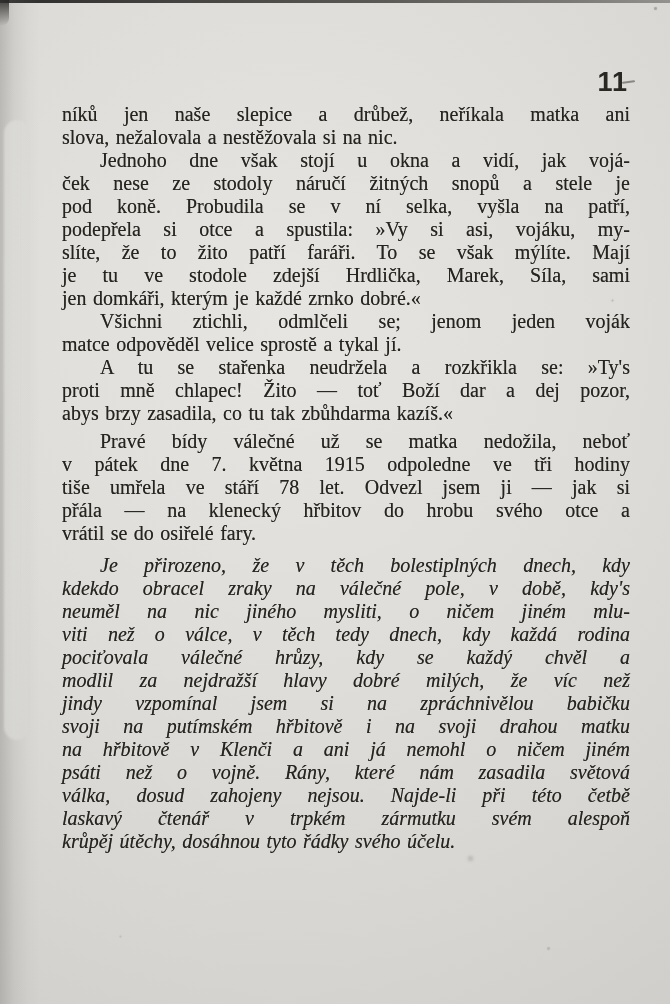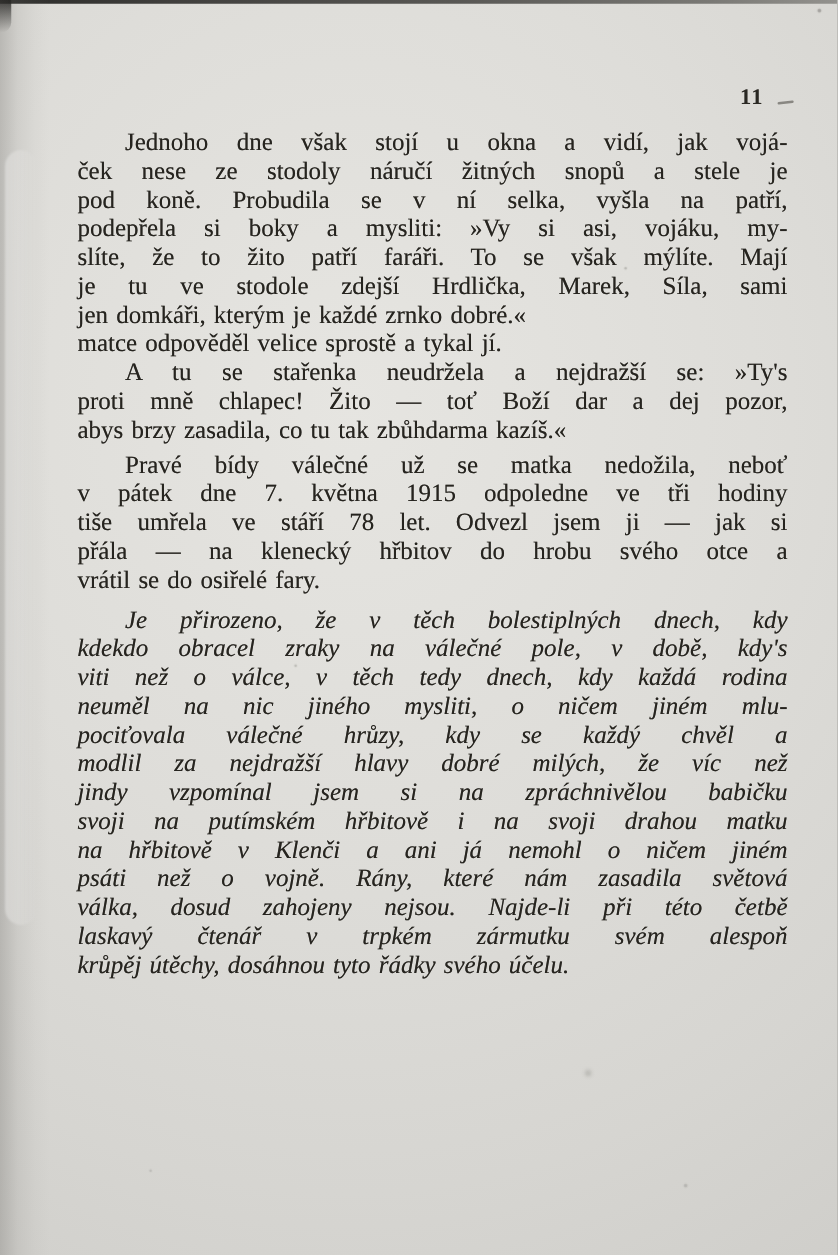--- a/index.html
+++ b/index.html
@@ -61,23 +61,23 @@
       548px 948px 1px 1px rgba(100,98,94,0.25),
       120px 936px 1px 0.5px rgba(100,98,94,0.25),
       655px 8px 1px 1px rgba(80,78,74,0.4),
       500px 214px 1px 0.5px rgba(80,78,74,0.3),
       236px 532px 1px 0.5px rgba(80,78,74,0.3);
     border-radius: 50%;
   }
   .page-number {
     position: absolute;
     top: 67px;
-    right: 59px;
-    font-family: Liberation Serif, serif;
-    font-size: 18px;
+    right: 42px;
+    font-family: Liberation Sans, sans-serif;
+    font-size: 27px;
     font-weight: bold;
     letter-spacing: 1px;
     color: #2a2823;
   }
   
   .page-number-mark {
     position: absolute;
     top: 81px;
     right: 35px;
     width: 13px;
@@ -115,48 +115,53 @@
   <div class="corner-smudge"></div>
   <div class="left-edge-shade"></div>
   <div class="left-sheen"></div>
   <div class="specks"></div>
 
   <div class="page-number">11</div>
   <div class="page-number-mark"></div>
 
   <div class="text-block">
       <div class="para">
+        <div class="line">níků jen naše slepice a drůbež, neříkala matka ani</div>
+        <div class="line last">slova, nežalovala a nestěžovala si na nic.</div>
+      </div>
+      <div class="para">
         <div class="line indent">Jednoho dne však stojí u okna a vidí, jak vojá-</div>
         <div class="line">ček nese ze stodoly náručí žitných snopů a stele je</div>
         <div class="line">pod koně. Probudila se v ní selka, vyšla na patří,</div>
-        <div class="line">podepřela si boky a mysliti: »Vy si asi, vojáku, my-</div>
+        <div class="line">podepřela si otce a spustila: »Vy si asi, vojáku, my-</div>
         <div class="line">slíte, že to žito patří faráři. To se však mýlíte. Mají</div>
         <div class="line">je tu ve stodole zdejší Hrdlička, Marek, Síla, sami</div>
         <div class="line last">jen domkáři, kterým je každé zrnko dobré.«</div>
       </div>
       <div class="para">
+        <div class="line indent">Všichni ztichli, odmlčeli se; jenom jeden voják</div>
         <div class="line last">matce odpověděl velice sprostě a tykal jí.</div>
       </div>
       <div class="para">
-        <div class="line indent">A tu se stařenka neudržela a nejdražší se: »Ty's</div>
+        <div class="line indent">A tu se stařenka neudržela a rozkřikla se: »Ty's</div>
         <div class="line">proti mně chlapec! Žito — toť Boží dar a dej pozor,</div>
         <div class="line last">abys brzy zasadila, co tu tak zbůhdarma kazíš.«</div>
       </div>
       <div class="para" style="margin-top: 5px;">
         <div class="line indent">Pravé bídy válečné už se matka nedožila, neboť</div>
         <div class="line">v pátek dne 7. května 1915 odpoledne ve tři hodiny</div>
         <div class="line">tiše umřela ve stáří 78 let. Odvezl jsem ji — jak si</div>
         <div class="line">přála — na klenecký hřbitov do hrobu svého otce a</div>
         <div class="line last">vrátil se do osiřelé fary.</div>
       </div>
       <div class="para" style="margin-top: 9px; font-style: italic;">
         <div class="line indent">Je přirozeno, že v těch bolestiplných dnech, kdy</div>
         <div class="line">kdekdo obracel zraky na válečné pole, v době, kdy's</div>
+        <div class="line">neuměl na nic jiného mysliti, o ničem jiném mlu-</div>
         <div class="line">viti než o válce, v těch tedy dnech, kdy každá rodina</div>
-        <div class="line">neuměl na nic jiného mysliti, o ničem jiném mlu-</div>
         <div class="line">pociťovala válečné hrůzy, kdy se každý chvěl a</div>
         <div class="line">modlil za nejdražší hlavy dobré milých, že víc než</div>
         <div class="line">jindy vzpomínal jsem si na zpráchnivělou babičku</div>
         <div class="line">svoji na putímském hřbitově i na svoji drahou matku</div>
         <div class="line">na hřbitově v Klenči a ani já nemohl o ničem jiném</div>
         <div class="line">psáti než o vojně. Rány, které nám zasadila světová</div>
         <div class="line">válka, dosud zahojeny nejsou. Najde-li při této četbě</div>
         <div class="line">laskavý čtenář v trpkém zármutku svém alespoň</div>
         <div class="line last">krůpěj útěchy, dosáhnou tyto řádky svého účelu.</div>
       </div>

